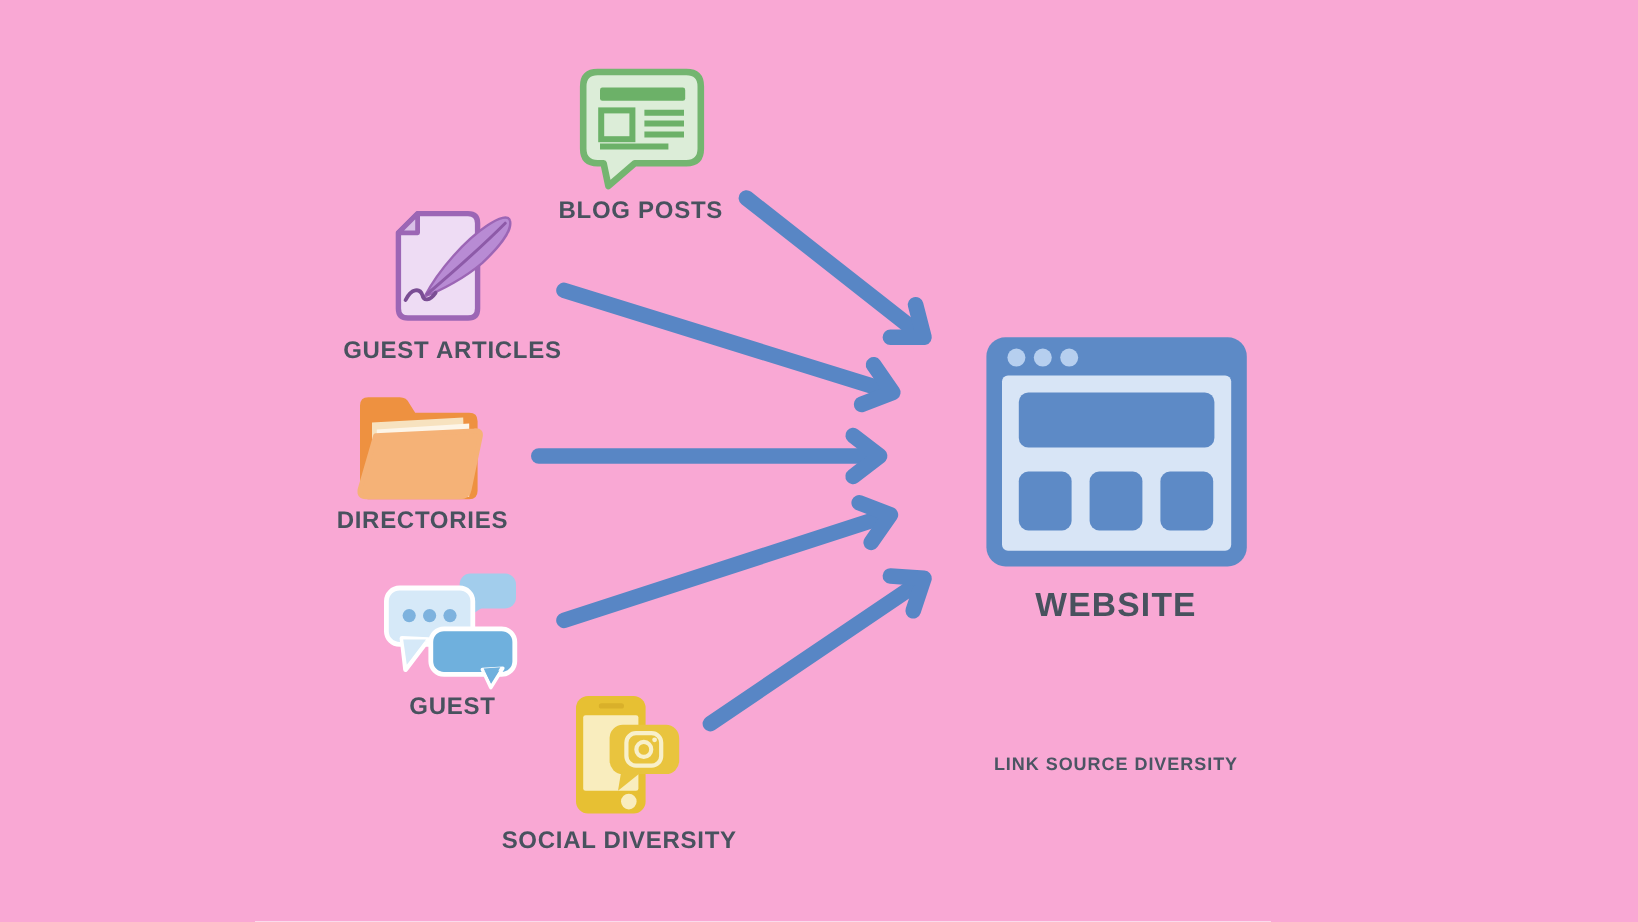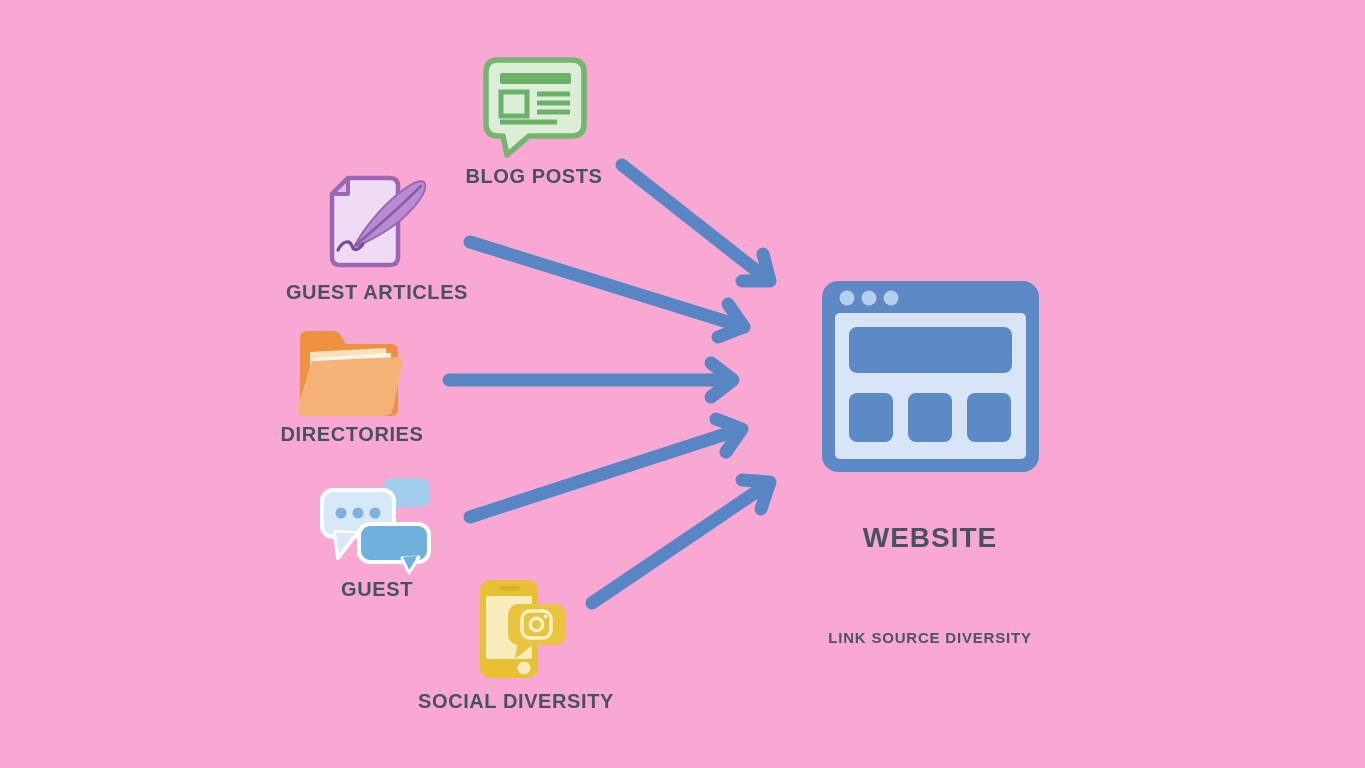--- a/index.html
+++ b/index.html
@@ -6,21 +6,21 @@
   #stage{
     position:relative;width:1365px;height:768px;overflow:hidden;
     background:#f9a8d4;font-family:"Liberation Sans",sans-serif;
   }
   #scene{position:absolute;left:0;top:0;}
   .label{
     position:absolute;transform:translateX(-50%);
     font-weight:700;color:#48525e;letter-spacing:.6px;white-space:nowrap;
     font-size:20px;
   }
-  .label.big{font-size:28px;letter-spacing:1px;margin-top:34px;}
+  .label.big{font-size:28px;letter-spacing:1px;}
   .label.caption{font-size:15px;letter-spacing:.8px;color:#4b5563;}
 </style>
 </head>
 <body>
 
 <div id="stage">
 
   <svg id="scene" width="1365" height="768" viewBox="0 0 1365 768">
 
     <g stroke="#5886c5" stroke-width="13" stroke-linecap="round" stroke-linejoin="round" fill="none">

